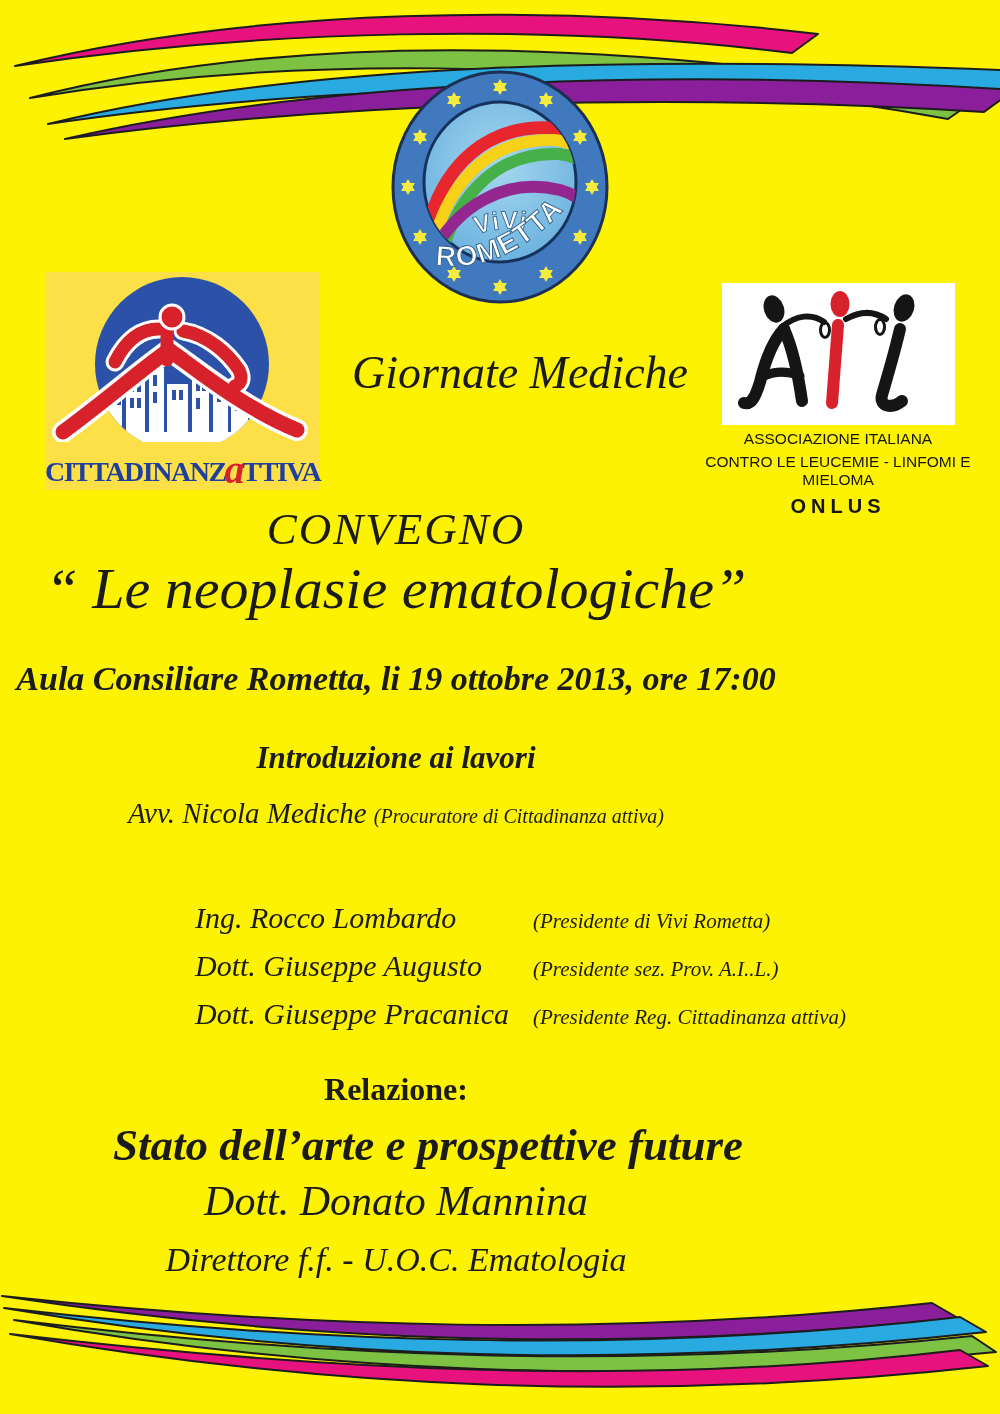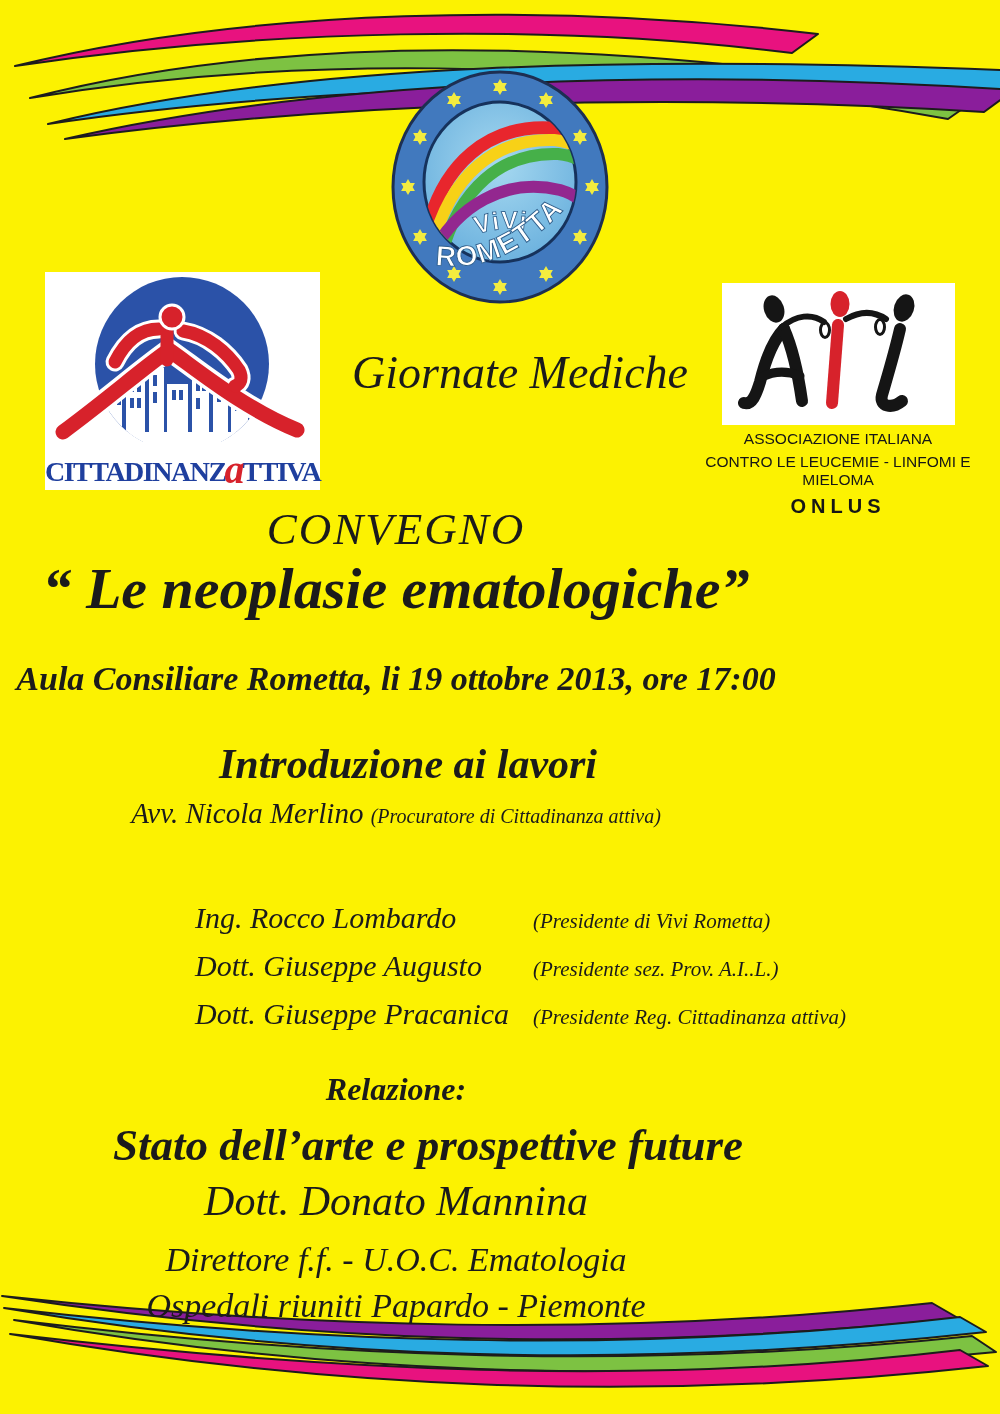--- a/index.html
+++ b/index.html
@@ -6,44 +6,44 @@
   .poster{
     position:relative;width:1000px;height:1414px;margin:0 auto;
     background:#FCF201;overflow:hidden;
     font-family:"Liberation Serif", serif;color:#1b1b1b;
   }
   .abs{position:absolute;}
   .center-text{left:0;width:792px;text-align:center;}
 
   .giornate{top:346px;font-size:46px;font-style:italic;left:320px;width:400px;text-align:center;}
   .kicker{top:503px;font-size:45px;font-style:italic;letter-spacing:2px;}
-  .main-title{top:555px;font-size:58px;font-weight:bold;font-style:italic;}
+  .main-title{top:555px;font-size:58px;font-weight:normal;font-style:italic;}
   .venue{top:660px;font-size:34px;font-weight:bold;font-style:italic;}
-  .intro-heading{top:740px;font-size:42px;font-weight:bold;font-style:italic;margin-left:12px;}
+  .intro-heading{top:740px;font-size:31px;font-weight:bold;font-style:italic;}
   .intro-line{top:797px;font-size:29px;font-style:italic;}
   .intro-line .role{font-size:20px;}
   .interventi-heading{top:851px;font-size:33px;font-weight:bold;font-style:italic;}
   .interventi-list{top:901px;left:172px;width:690px;}
   .interventi-row{display:flex;align-items:baseline;margin-bottom:15px;height:33px;margin-left:23px;}
   .interventi-row .name{font-size:30px;font-style:italic;width:338px;flex:none;}
   .interventi-row .role{font-size:21px;font-style:italic;}
-  .relazione-heading{top:1071px;font-size:32px;font-weight:bold;font-style:italic;}
+  .relazione-heading{top:1071px;font-size:32px;font-weight:bold;}
   .relazione-title{top:1119px;font-size:45px;font-weight:bold;font-style:italic;padding-left:32px;}
   .relazione-speaker{top:1177px;font-size:42px;font-style:italic;}
   .aff1{top:1241px;font-size:34px;font-style:italic;}
   .aff2{top:1287px;font-size:34px;font-style:italic;z-index:5;}
 
   .ail-box{left:722px;top:283px;width:233px;height:142px;}
   .ail-caption{left:668px;top:430px;width:340px;text-align:center;
     font-family:"Liberation Sans", sans-serif;color:#161616;}
   .ail-caption .l1{font-size:15.5px;margin-bottom:5px;}
   .ail-caption .l2{font-size:15.5px;margin-bottom:6px;}
   .ail-caption .l3{font-size:20px;font-weight:bold;letter-spacing:5px;}
 
-  .citt-box{left:45px;top:272px;width:275px;height:218px;background:#ffffff;}
+  .citt-box{left:45px;top:272px;width:275px;height:218px;background:#fde047;}
   .citt-word{position:absolute;left:0;bottom:2px;width:275px;text-align:center;
     white-space:nowrap;line-height:1;}
   .citt-word .blue{font-family:"Liberation Serif",serif;font-weight:bold;
     font-size:28px;color:#1F3F9E;letter-spacing:-1.5px;}
   .citt-word .reda{font-family:"Liberation Serif",serif;font-style:italic;font-weight:bold;
     font-size:40px;color:#D7222B;margin:0 -2px 0 -1px;position:relative;top:2px;}
 
   .vivi-box{left:390px;top:70px;width:220px;height:235px;}
 </style>
 </head>
@@ -196,21 +196,21 @@
     <div class="l2">CONTRO LE LEUCEMIE - LINFOMI E MIELOMA</div>
     <div class="l3">ONLUS</div>
   </div>
 
   <div class="abs center-text kicker">CONVEGNO</div>
   <div class="abs center-text main-title">“ Le neoplasie ematologiche”</div>
   <div class="abs center-text venue">Aula Consiliare Rometta, li 19 ottobre 2013, ore 17:00</div>
 
   <div class="abs center-text intro-heading">Introduzione ai lavori</div>
   <div class="abs center-text intro-line">
-    <span>Avv. Nicola Merlino</span>
+    <span>Avv. Nicola Mediche</span>
     <span class="role">(Procuratore di Cittadinanza attiva)</span>
   </div>
 
   <div class="abs interventi-list">
     <div class="interventi-row">
       <span class="name">Ing. Rocco Lombardo</span>
       <span class="role">(Presidente di Vivi Rometta)</span>
     </div>
     <div class="interventi-row">
       <span class="name">Dott. Giuseppe Augusto</span>
@@ -219,21 +219,20 @@
     <div class="interventi-row">
       <span class="name">Dott. Giuseppe Pracanica</span>
       <span class="role">(Presidente Reg. Cittadinanza attiva)</span>
     </div>
   </div>
 
   <div class="abs center-text relazione-heading">Relazione:</div>
   <div class="abs center-text relazione-title">Stato dell’arte e prospettive future</div>
   <div class="abs center-text aff1">Direttore f.f. - U.O.C. Ematologia</div>
   <div class="abs center-text relazione-speaker">Dott. Donato Mannina</div>
-  <div class="abs center-text aff2">Ospedali riuniti Papardo - Piemonte</div>
 
   <svg class="abs" style="left:0;top:1294px;" width="1000" height="120" viewBox="0 0 1000 120">
     <g stroke="#1c1c1c" stroke-width="2" stroke-linejoin="round">
       <path fill="#8A1E9B" d="M 2,2 C 290,46 600,62 958,24 L 932,9 C 610,44 300,34 2,2 Z"></path>
       <path fill="#29ABE2" d="M 4,14 C 300,64 620,78 986,38 L 960,23 C 620,62 300,48 4,14 Z"></path>
       <path fill="#7DC242" d="M 14,26 C 310,78 630,94 996,58 L 972,42 C 630,78 310,62 14,26 Z"></path>
       <path fill="#E8127F" d="M 10,40 C 320,94 640,110 988,72 L 960,56 C 640,94 320,76 10,40 Z"></path>
     </g>
   </svg>
 

